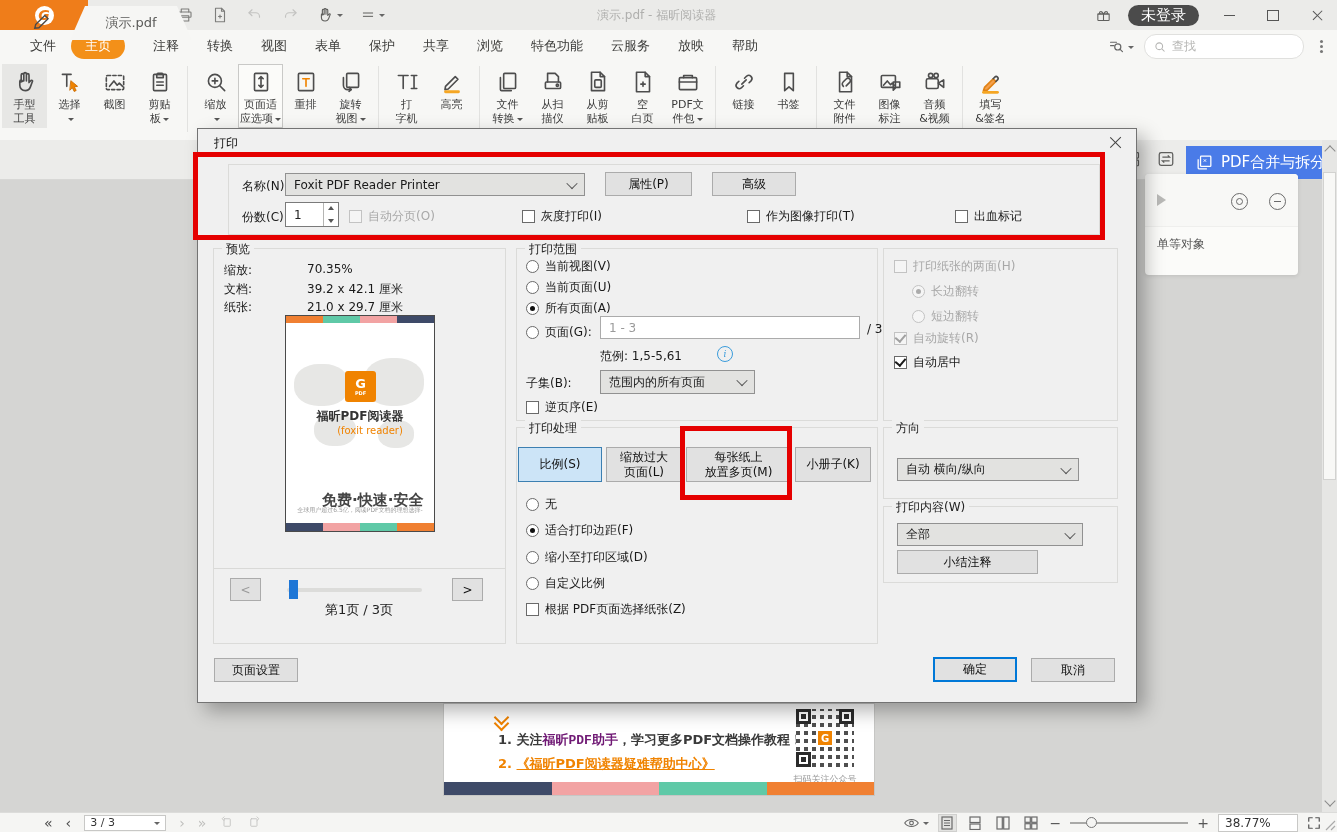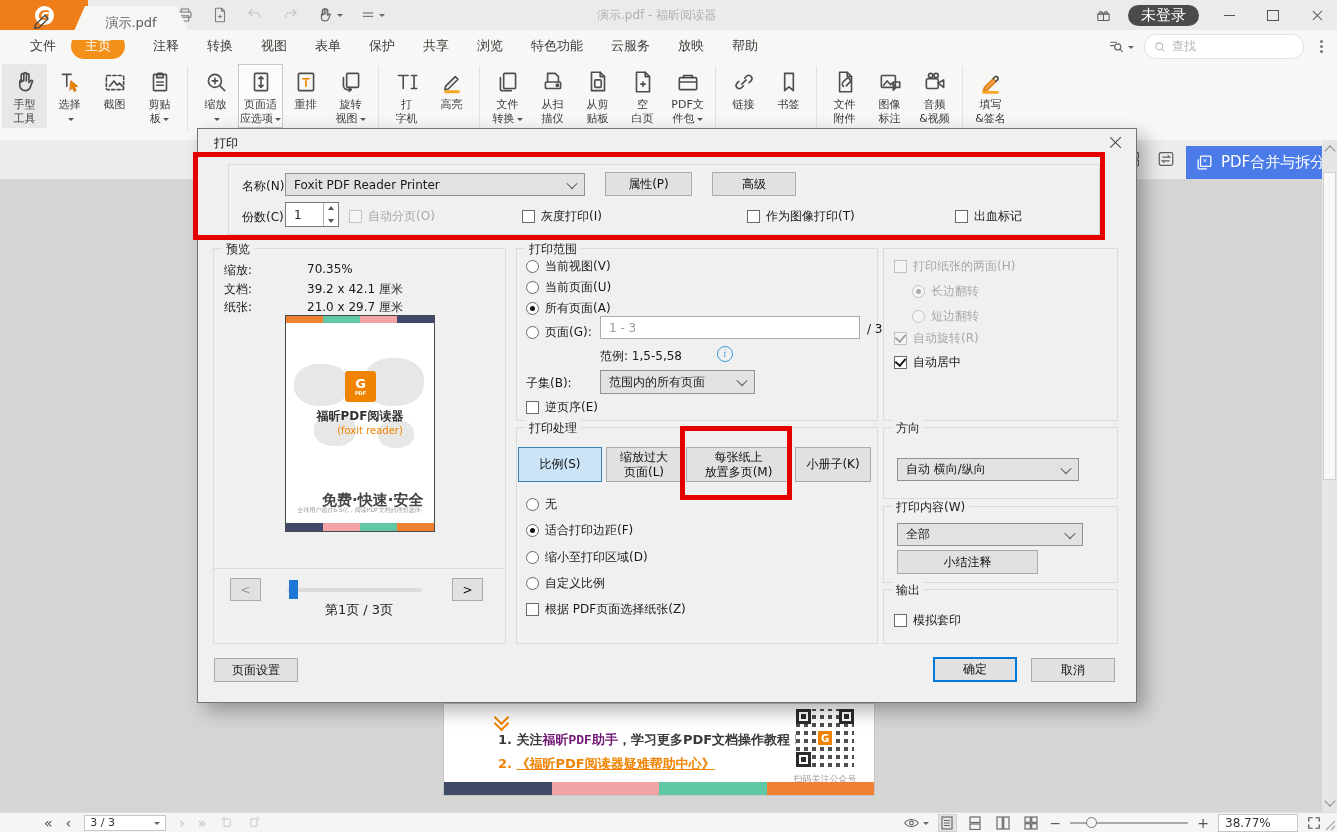--- a/index.html
+++ b/index.html
@@ -552,20 +552,27 @@
     </div>
     <div class="qrcap">扫码关注公众号</div>
     <div class="pbar">
       <div style="background:#3E4A68;"></div>
         <div style="background:#F2A3A3;"></div>
         <div style="background:#5FC9A7;"></div>
         <div style="background:#F08032;"></div>
     </div>
   </div>
 
+  <div class="side-card">
+    <div class="sc-head"></div>
+    <span class="play-tri"></span>
+    <span class="tgt"></span>
+    <span class="mns"></span>
+    <div class="sc-txt">单等对象</div>
+  </div>
 
   <div class="vscroll">
     <i class="varrow va-up"></i>
     <div class="vthumb"></div>
     <i class="varrow va-dn"></i>
   </div>
 
   <div class="dialog">
     <div class="dlg-title">打印</div>
     <span class="dlg-close"></span>
@@ -663,21 +670,21 @@
       <label class="rd on" style="left:9px;top:51px;">
           <span class="dt"></span>
           <span>所有页面(A)</span>
         </label>
       <label class="rd" style="left:9px;top:75px;">
           <span class="dt"></span>
           <span>页面(G):</span>
         </label>
       <div class="input" style="left:83px;top:67px;width:260px;height:23px;color:#9a9a9a;">1 - 3</div>
       <span class="lbl" style="left:350px;top:73px;">/ 3</span>
-      <span class="lbl" style="left:83px;top:99px;">范例: 1,5-5,58</span>
+      <span class="lbl" style="left:83px;top:99px;">范例: 1,5-5,61</span>
       <span class="info" style="position:absolute;left:190px;top:97px;">i</span>
       <span class="lbl" style="left:9px;top:126px;">子集(B):</span>
       <div class="combo" style="left:83px;top:121px;width:155px;height:24px;">
           <span>范围内的所有页面</span>
           <i class="chv"></i>
         </div>
       <label class="cb" style="left:9px;top:150px;">
           <span class="bx"></span>
           <span>逆页序(E)</span>
         </label>
@@ -756,27 +763,20 @@
 
     <div class="group" style="left:685px;top:377px;width:233px;height:75px;">
       <span class="glabel">打印内容(W)</span>
       <div class="combo" style="left:13px;top:16px;width:186px;height:23px;">
           <span>全部</span>
           <i class="chv"></i>
         </div>
       <div class="btn" style="left:13px;top:43px;width:141px;height:24px;">小结注释</div>
     </div>
 
-    <div class="group" style="left:685px;top:460px;width:233px;height:53px;">
-      <span class="glabel">输出</span>
-      <label class="cb" style="left:10px;top:22px;">
-          <span class="bx"></span>
-          <span>模拟套印</span>
-        </label>
-    </div>
 
     <div class="btn" style="left:16px;top:529px;width:84px;height:24px;">页面设置</div>
     <div class="btn primary" style="left:735px;top:528px;width:84px;height:25px;">确定</div>
     <div class="btn" style="left:833px;top:529px;width:84px;height:24px;">取消</div>
   </div>
 
   <div class="annot" style="left:193px;top:152px;width:912px;height:88px;"></div>
   <div class="annot" style="left:680px;top:426px;width:112px;height:74px;"></div>
 
   <div class="statusbar">

